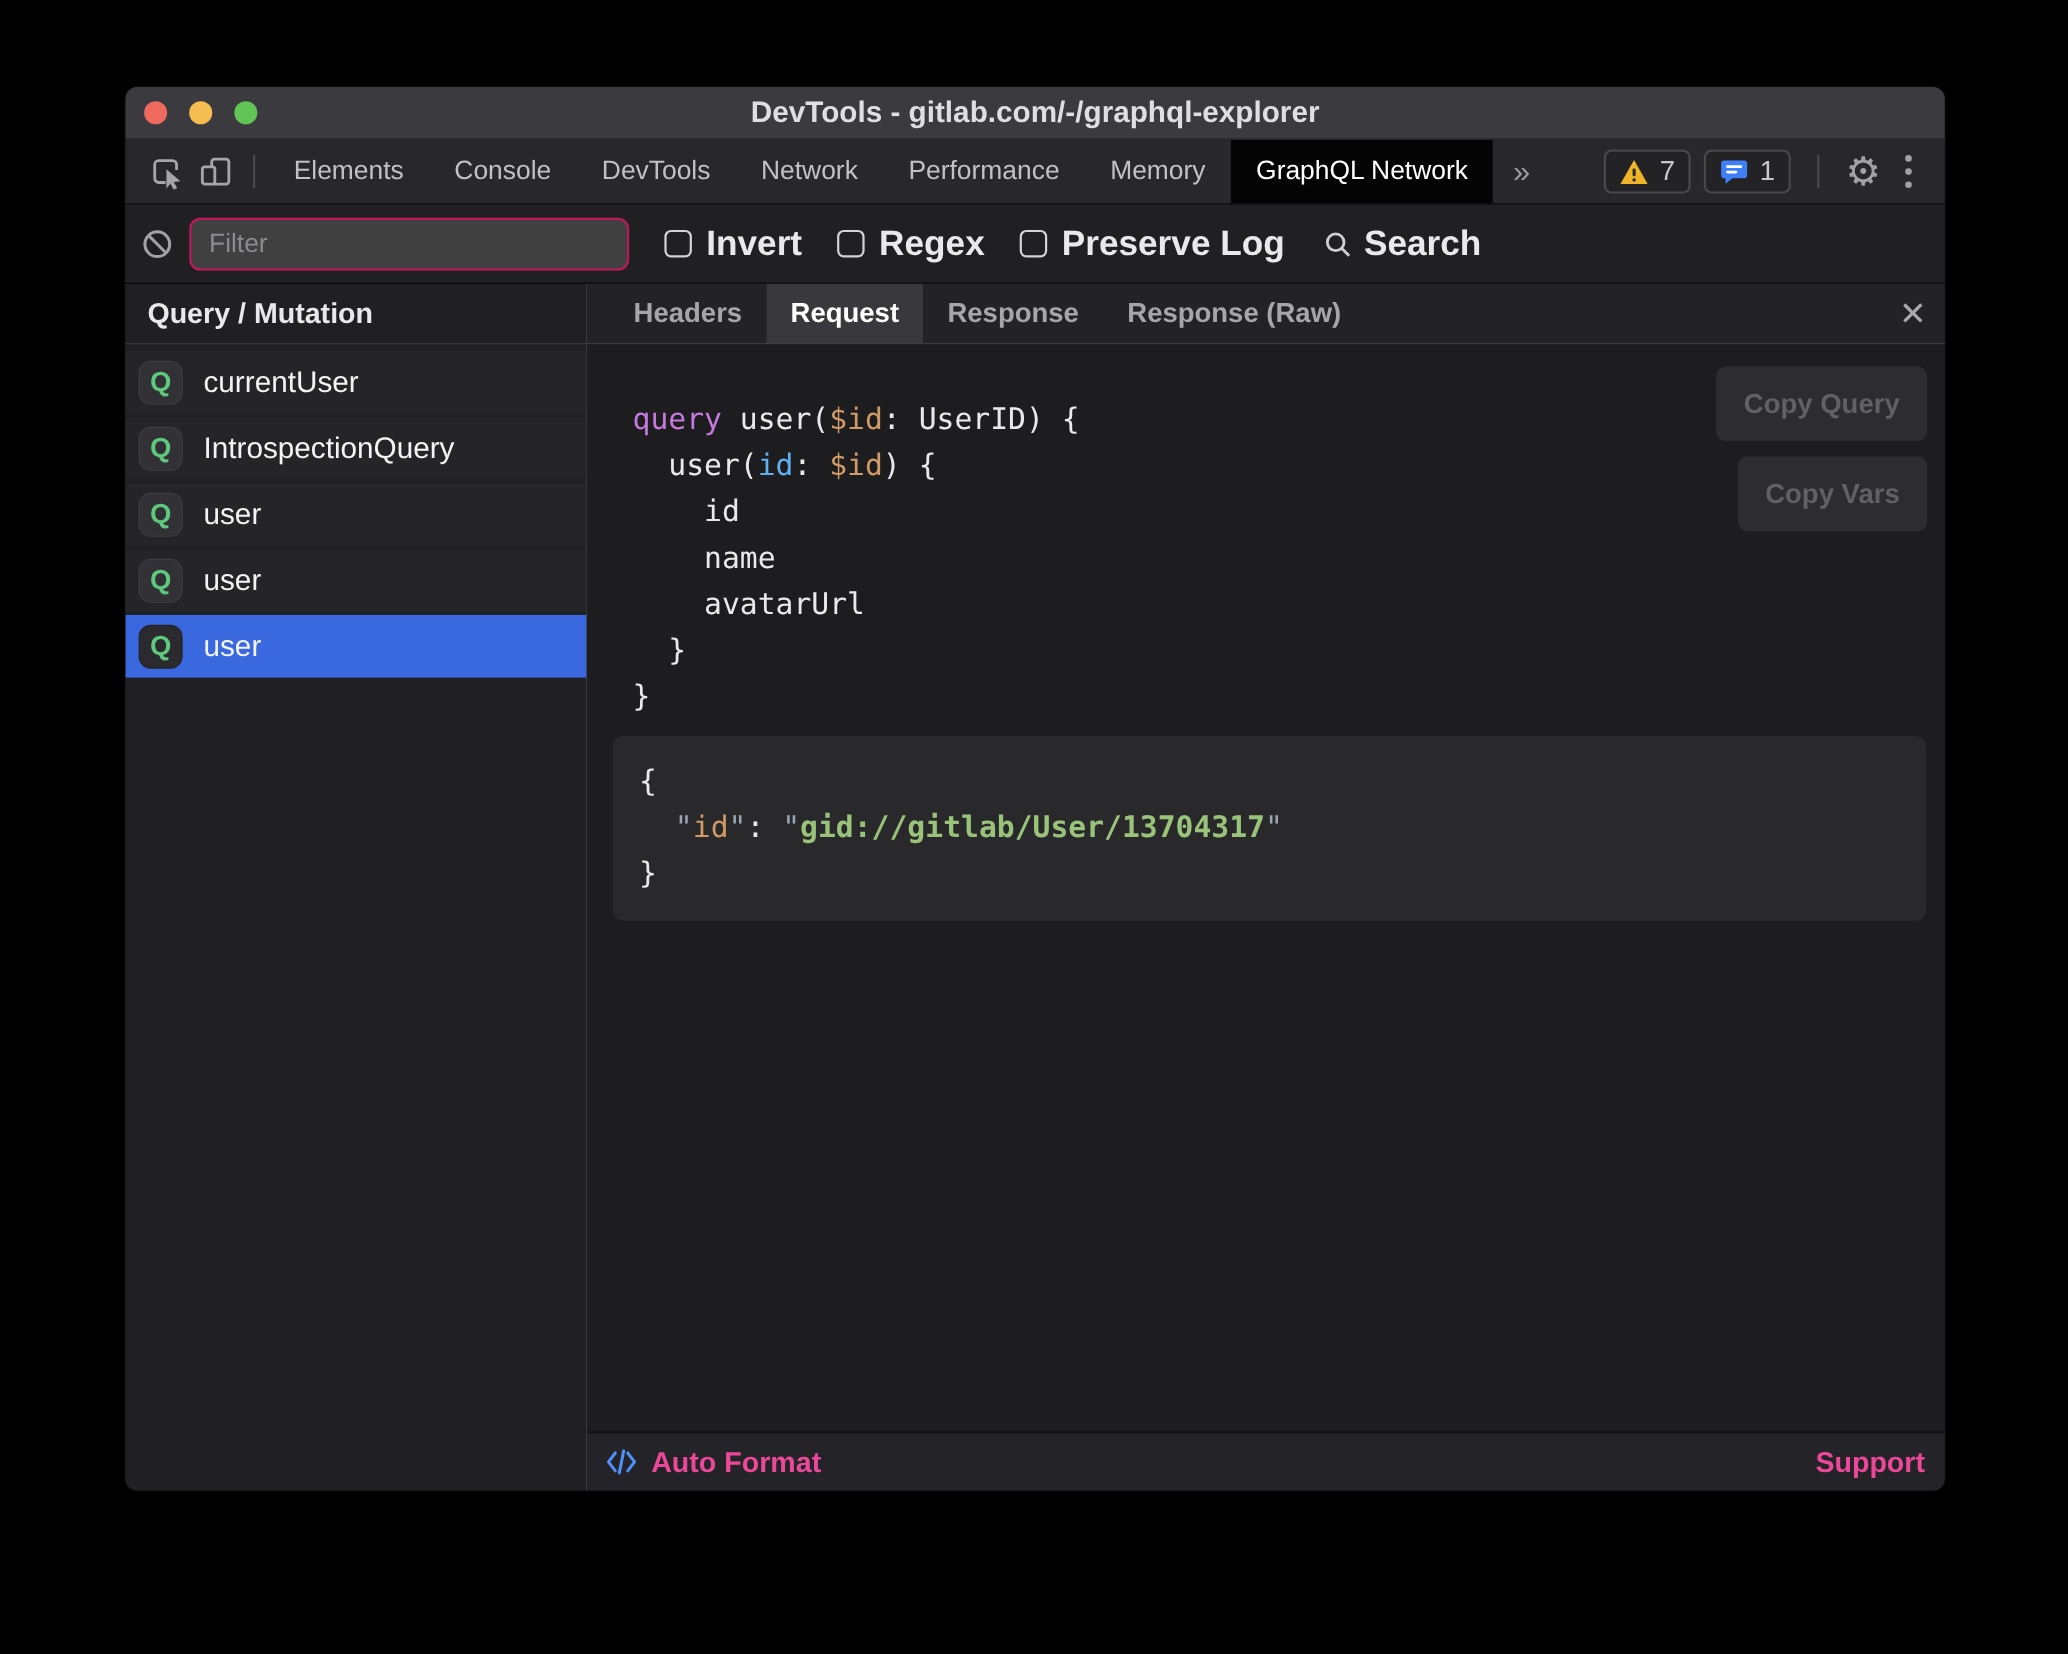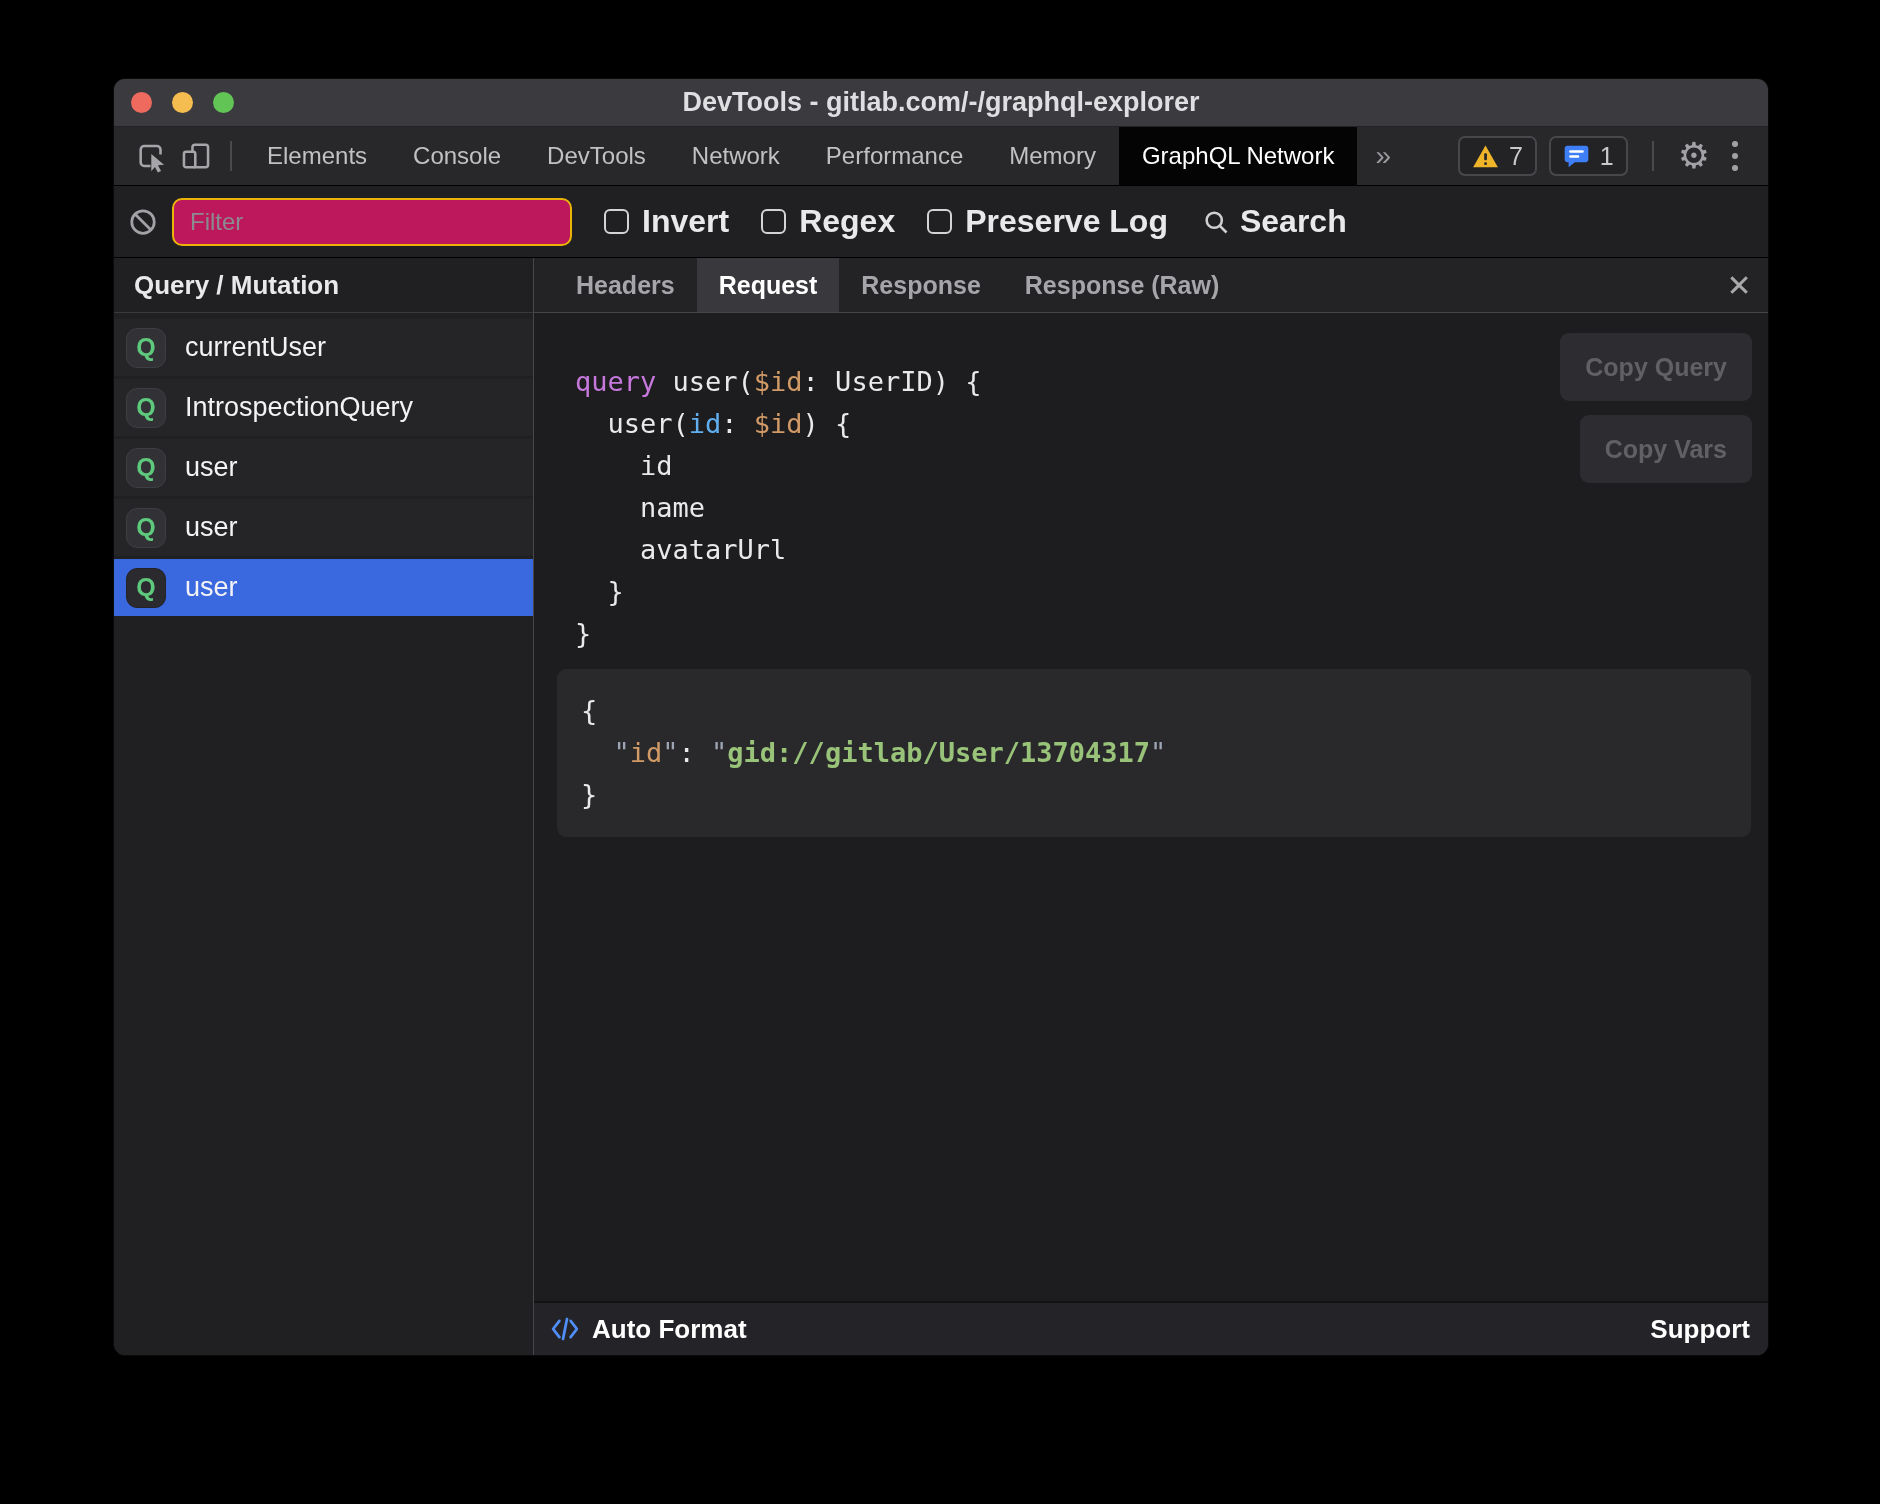--- a/index.html
+++ b/index.html
@@ -30,21 +30,21 @@
   .tb-spacer { flex:1; }
   .tb-right { display:flex; align-items:center; padding-right:20px; gap:12px; }
   .badge { height:40px; border:2px solid #48484c; border-radius:7px; display:flex; align-items:center; gap:10px; padding:0 12px; color:#c9c9cc; font-size:25px; background:#232326; }
   .gearglyph { font-size:36px; color:#a2a2a6; line-height:1; }
   .kebab { display:flex; flex-direction:column; gap:6px; padding:0 10px; }
   .kebab i { width:6px; height:6px; border-radius:50%; background:#a2a2a6; }
 
   
   .filterrow { height:72px; flex:0 0 72px; background:#202023; border-bottom:1px solid #000; display:flex; align-items:center; padding-left:14px; }
   .blockicon { margin-right:14px; display:flex; }
-  .filterinput { width:400px; height:48px; border-radius:10px; background:#be185d; border:2px solid #eab308; color:#d8d8da; font-size:24px; padding:0 16px; outline:none; font-family:"Liberation Sans", sans-serif; }
+  .filterinput { width:400px; height:48px; border-radius:10px; background:#404040; border:2px solid #be185d; color:#d8d8da; font-size:24px; padding:0 16px; outline:none; font-family:"Liberation Sans", sans-serif; }
   .filterinput::placeholder { color:#8b8b8f; }
   .checkgroup { display:flex; align-items:center; gap:13px; margin-left:32px; }
   .checkbox { width:25px; height:25px; border:2.5px solid #d4d4d7; border-radius:6px; background:transparent; }
   .checklabel { font-size:32px; font-weight:bold; color:#e9e9eb; white-space:nowrap; }
   .searchgroup { display:flex; align-items:center; gap:10px; margin-left:34px; }
 
   
   .main { flex:1; display:flex; min-height:0; }
 
   .sidebar { width:420px; flex:0 0 420px; background:#202023; border-right:1px solid #47474b; display:flex; flex-direction:column; }
@@ -74,21 +74,21 @@
   .tok-kw  { color:#c678dd; }
   .tok-pl  { color:#e9e9eb; }
   .tok-var { color:#d19a66; }
   .tok-prop{ color:#61afef; }
   .tok-key { color:#d19a66; }
   .tok-q   { color:#9da5b4; }
   .tok-str { color:#98c379;font-weight:bold; }
 
   .bottombar { height:54px; flex:0 0 54px; background:#242428; border-top:2px solid #121214; display:flex; align-items:center; padding:0 18px 0 16px; }
   .autoformat { display:flex; align-items:center; gap:12px; }
-  .barlabel { font-size:26px; font-weight:bold; color:#ffffff; }
+  .barlabel { font-size:26px; font-weight:bold; color:#ec4899; }
   .bb-spacer { flex:1; }
 
   svg { display:block; }
 </style>
 </head>
 <body>
 
 <div class="window">
 
   <div class="titlebar">

